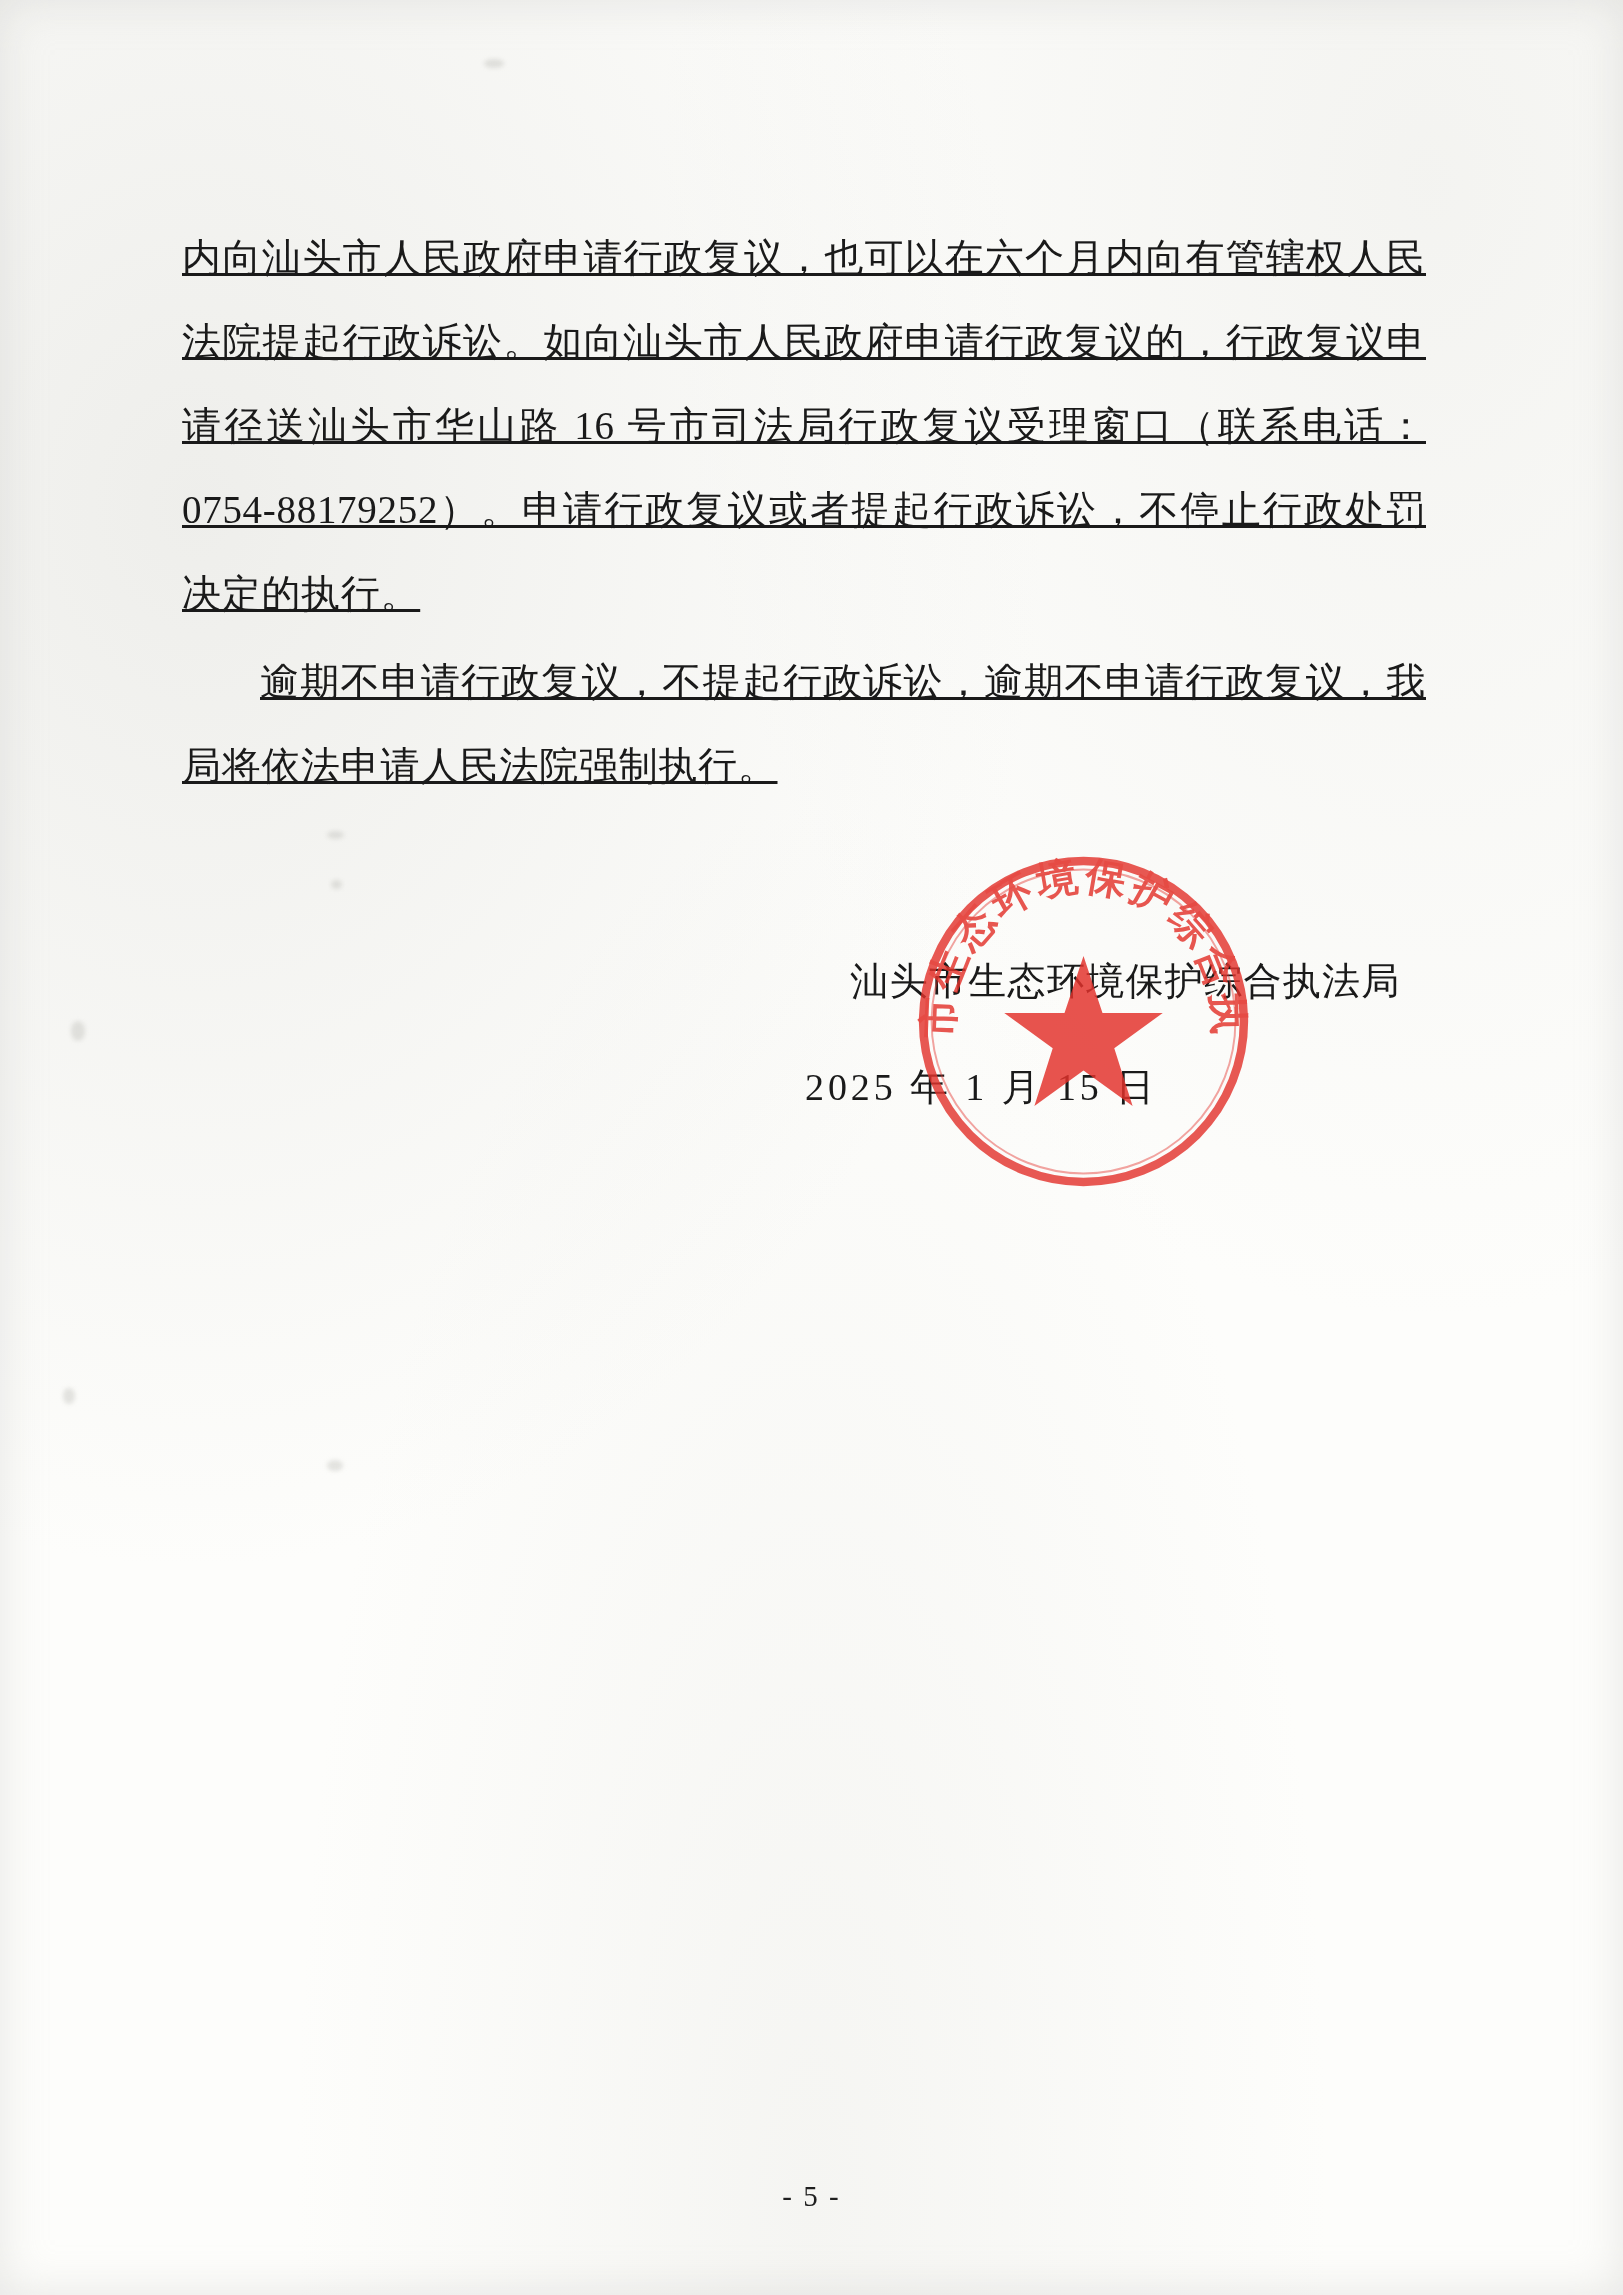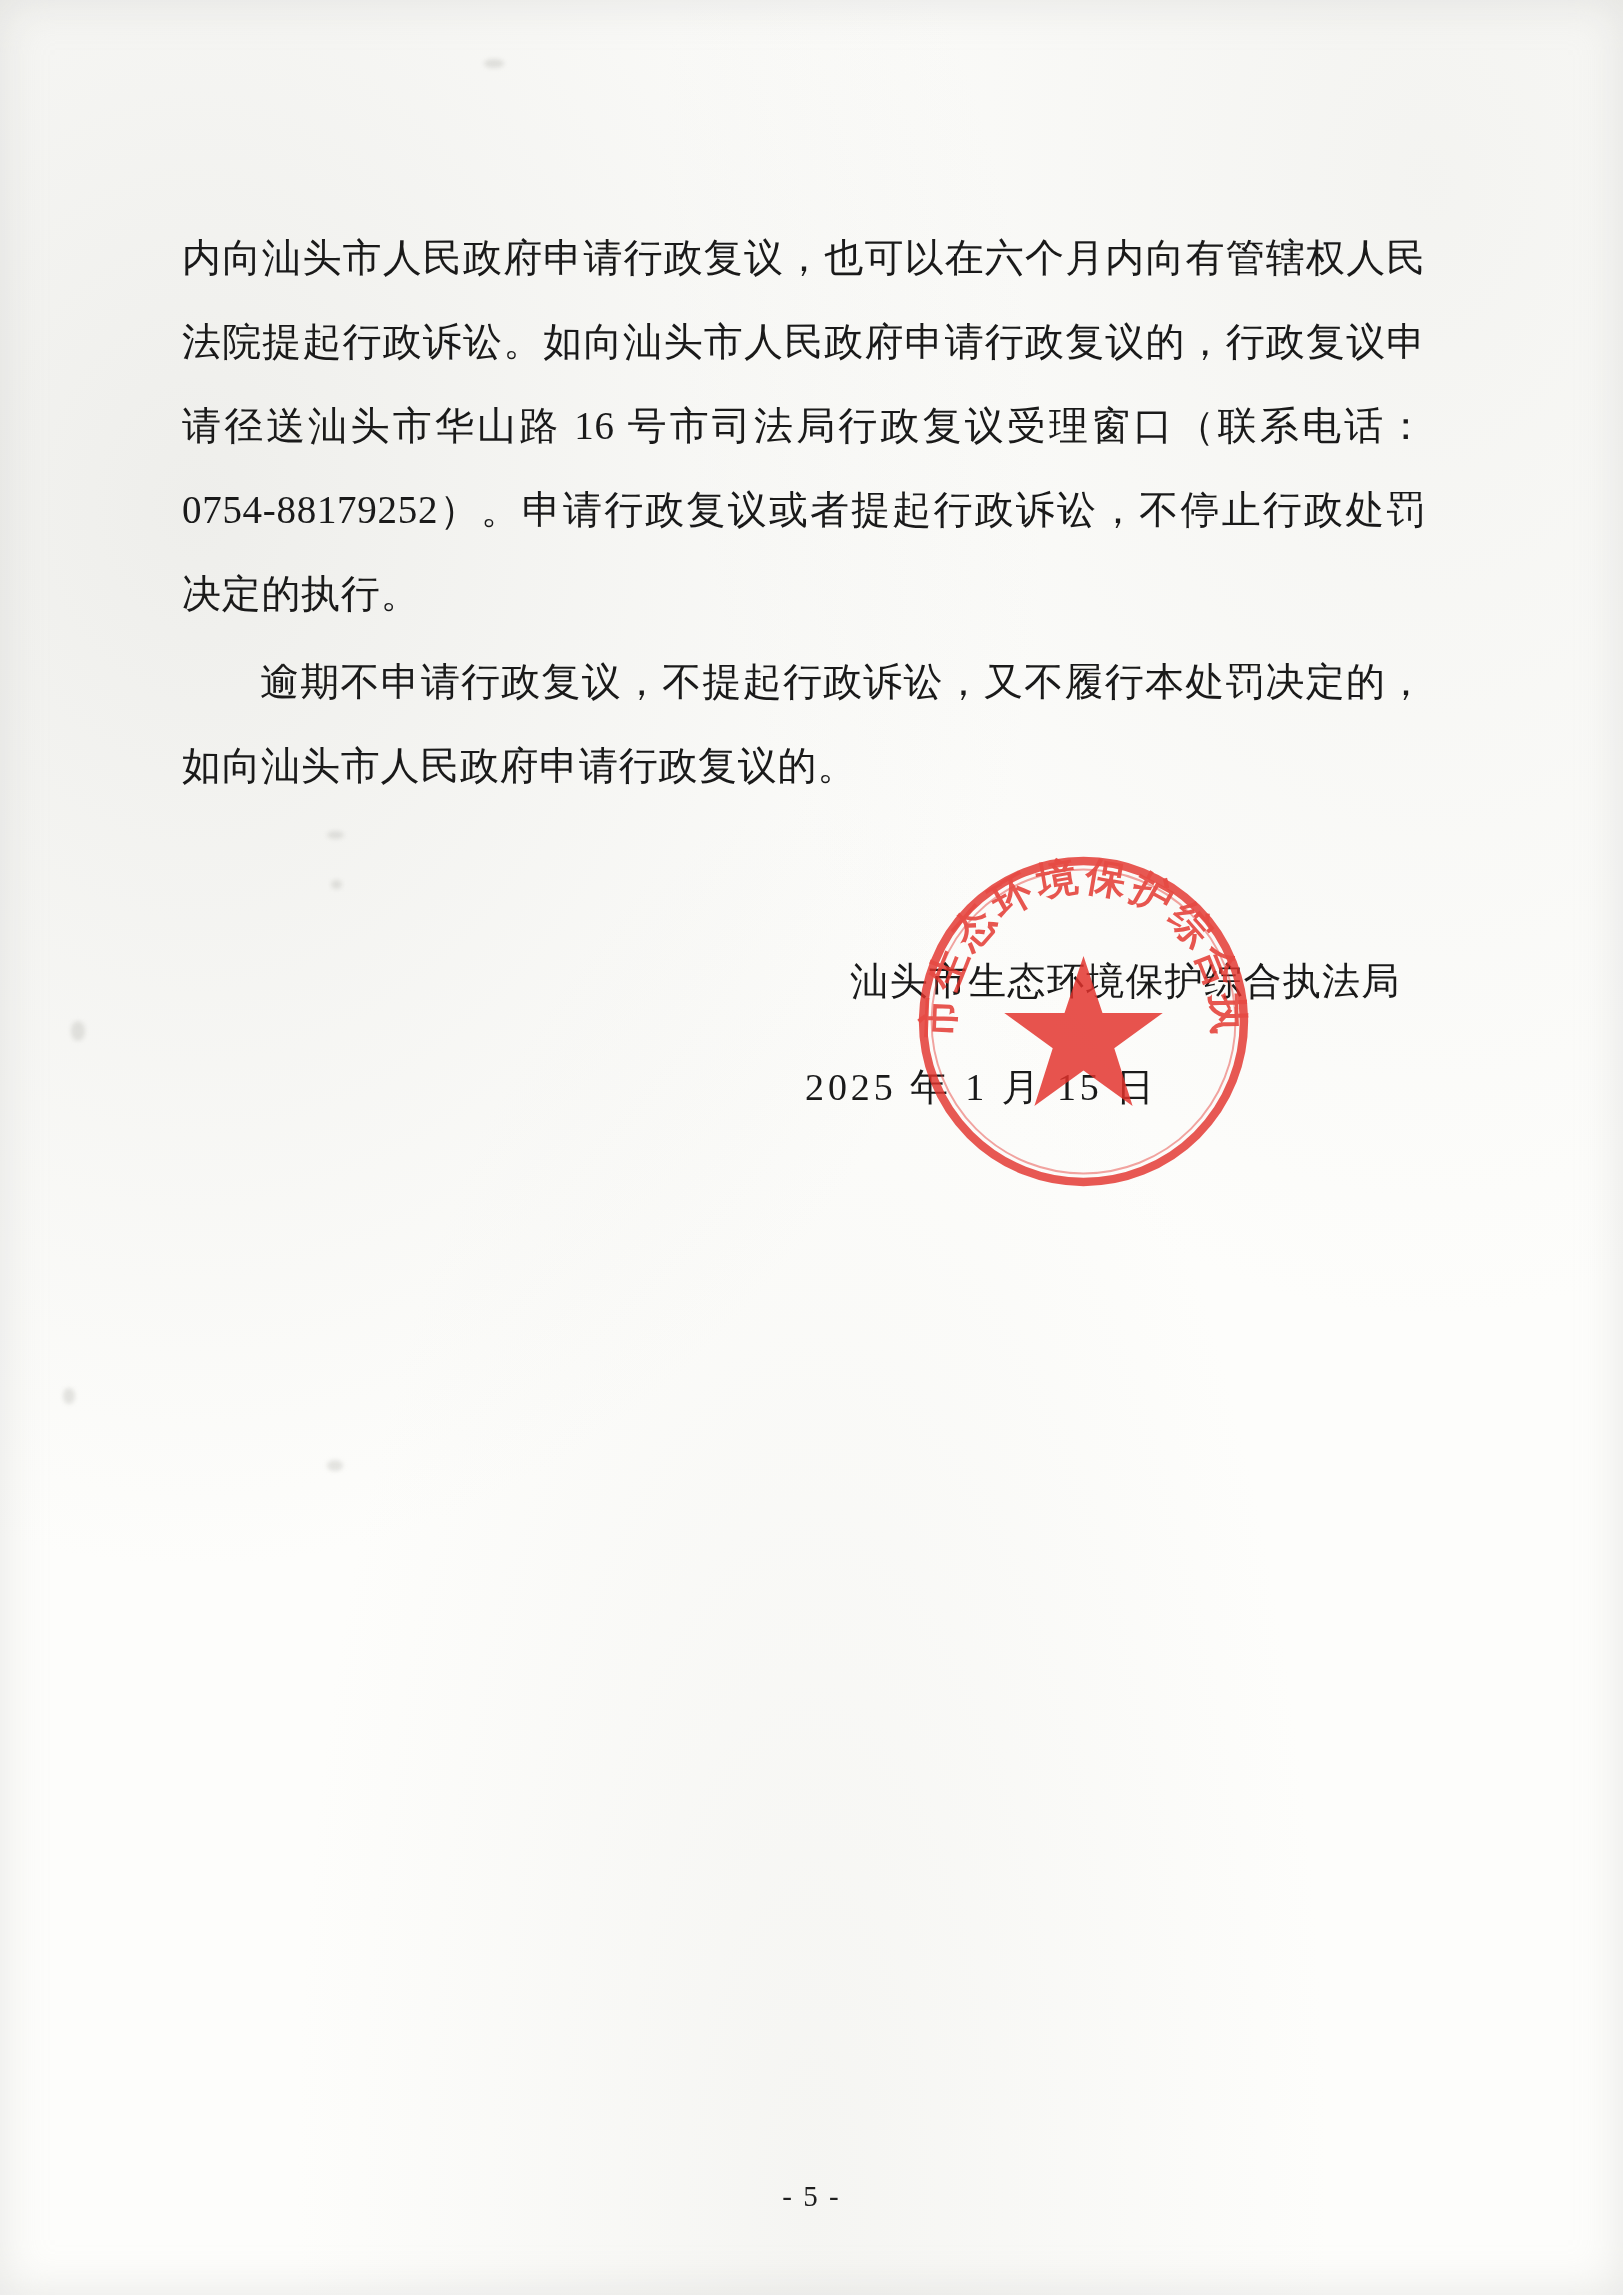--- a/index.html
+++ b/index.html
@@ -40,20 +40,21 @@
     width: 1244px;
     font-size: 39px;
     line-height: 84px;
     color: #1a1a1a;
     letter-spacing: 0.7px;
     text-align: justify;
     text-justify: inter-ideograph;
   }
   .para {
     margin: 0 0 3.9px 0;
+    text-decoration: underline;
   }
   .para.indent {
     text-indent: 2em;
   }
   .signature-block {
     position: absolute;
     left: 805px;
     top: 943px;
     width: 641px;
     font-size: 38px;
@@ -115,21 +116,21 @@
 
   <div class="smudge" style="left:327px;top:831px;width:17px;height:7.9px;"></div>
   <div class="smudge" style="left:331px;top:880px;width:10.5px;height:9.2px;"></div>
   <div class="smudge" style="left:71px;top:1021px;width:14.4px;height:19.6px;"></div>
   <div class="smudge" style="left:327px;top:1460px;width:15.7px;height:10.5px;"></div>
   <div class="smudge" style="left:63px;top:1388px;width:11.8px;height:15.7px;"></div>
   <div class="smudge" style="left:484px;top:59px;width:19.6px;height:9.2px;"></div>
 
   <div class="body-text">
     <p class="para">内向汕头市人民政府申请行政复议，也可以在六个月内向有管辖权人民法院提起行政诉讼。如向汕头市人民政府申请行政复议的，行政复议申请径送汕头市华山路 16 号市司法局行政复议受理窗口（联系电话：0754-88179252）。申请行政复议或者提起行政诉讼，不停止行政处罚决定的执行。</p>
-    <p class="para indent">逾期不申请行政复议，不提起行政诉讼，又不履行本处罚决定的，如向汕头市人民政府申请行政复议的。</p>
+    <p class="para indent">逾期不申请行政复议，不提起行政诉讼，逾期不申请行政复议，我局将依法申请人民法院强制执行。</p>
   </div>
 
   <div class="signature-block">
     <div class="sig-line">汕头市生态环境保护综合执法局</div>
     <div class="sig-date">2025 年 1 月 15 日</div>
   </div>
 
   <svg class="seal" viewBox="0 0 530 530">
     <defs>
       <path id="sealArcTop" d="M 65 265 A 200 200 0 0 1 465 265"></path>

